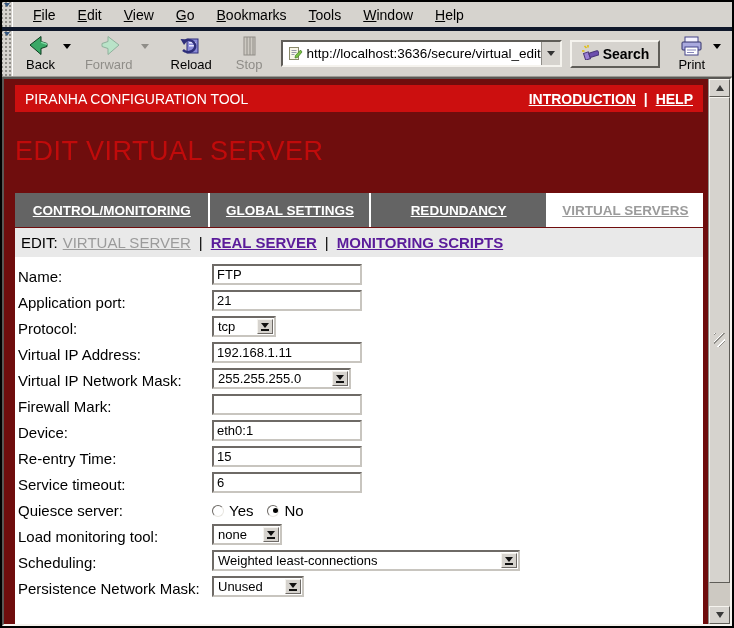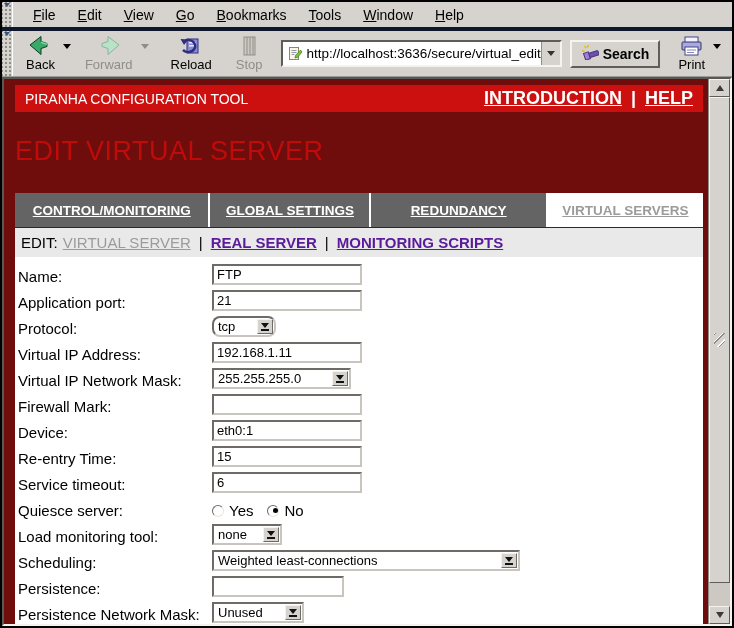--- a/index.html
+++ b/index.html
@@ -70,21 +70,21 @@
     border:2px solid; border-color:#5a5855 #f5f3ee #f5f3ee #5a5855;
   }
   .viewport { flex:1; background:var(--page-maroon,#6f0d0d); overflow:hidden; padding:6px 5px 0 11px; }
   .page { height:100%; display:flex; flex-direction:column; }
   .redbar {
     height:27px; flex:0 0 27px; background:var(--header-red,#cc0f0f); color:#fff;
     display:flex; align-items:center; justify-content:space-between; padding:0 10px;
     font-size:14px;
   }
   .redbar .brand { font-weight:normal; }
-  .redbar .hnav { font-size:18px; font-weight:bold; }
+  .redbar .hnav { font-size:14px; font-weight:bold; }
   .redbar .hnav a { color:#fff; text-decoration:underline; cursor:pointer; }
   .redbar .hsep { margin:0 4px; text-decoration:none; }
   .page-title {
     color:var(--title-red,#c00b0b); font-size:27px; font-weight:normal;
     margin:24px 0 26px 0; letter-spacing:0.5px;
   }
   .tabs { display:flex; gap:2px; background:#fff; height:34px; flex:0 0 34px; }
   .tab {
     background:var(--tab-gray,#646464); color:#fff; font-weight:bold; font-size:13.5px;
     display:flex; align-items:center; justify-content:center;
@@ -308,21 +308,21 @@
             </div>
             <div class="frow">
               <span class="flabel">Application port:</span>
               <div class="fcell">
                 <input type="text" class="ti" value="21" style="width: 150px;">
               </div>
             </div>
             <div class="frow">
               <span class="flabel">Protocol:</span>
               <div class="fcell">
-                <div class="sel" style="width: 64px; border-radius: 8px;">
+                <div class="sel" style="width: 64px;">
                   <span>tcp</span>
                   <span class="sel-arrow">
                     <span class="tri"></span>
                     <span class="bar"></span>
                   </span>
                 </div>
               </div>
             </div>
             <div class="frow">
               <span class="flabel">Virtual IP Address:</span>
@@ -390,26 +390,20 @@
             <div class="frow">
               <span class="flabel">Scheduling:</span>
               <div class="fcell">
                 <div class="sel" style="width: 308px;">
                   <span>Weighted least-connections</span>
                   <span class="sel-arrow">
                     <span class="tri"></span>
                     <span class="bar"></span>
                   </span>
                 </div>
-              </div>
-            </div>
-            <div class="frow">
-              <span class="flabel">Persistence:</span>
-              <div class="fcell">
-                <input type="text" class="ti" style="width: 132px;">
               </div>
             </div>
             <div class="frow">
               <span class="flabel">Persistence Network Mask:</span>
               <div class="fcell">
                 <div class="sel" style="width: 92px;">
                   <span>Unused</span>
                   <span class="sel-arrow">
                     <span class="tri"></span>
                     <span class="bar"></span>

